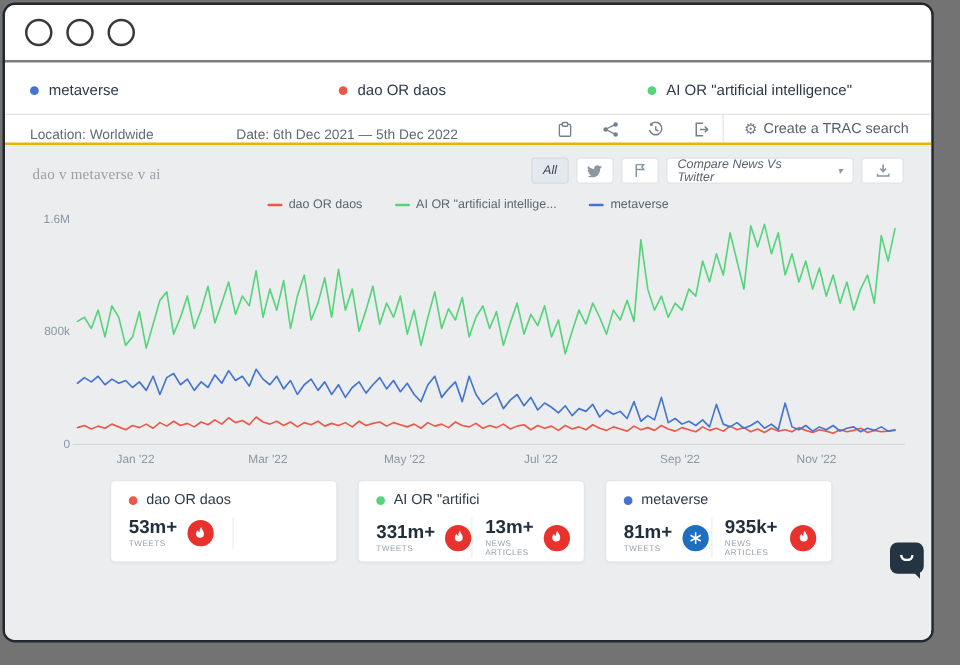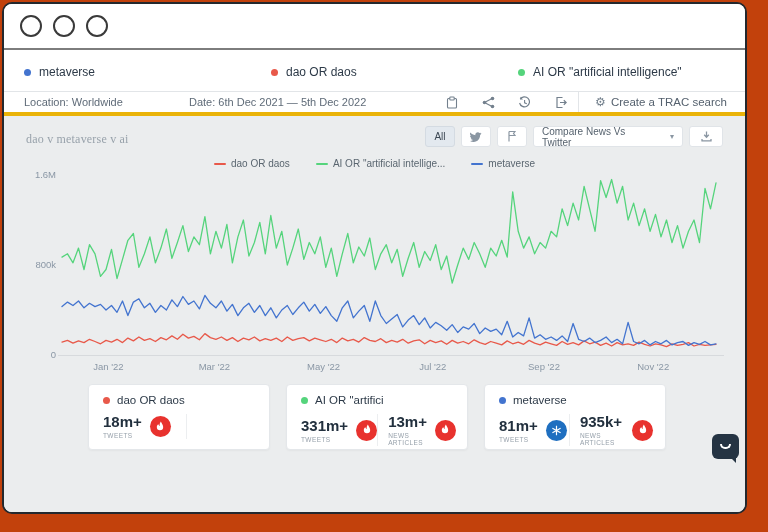--- a/index.html
+++ b/index.html
@@ -1,47 +1,47 @@
 <!DOCTYPE html>
 <html><head>
 <meta charset="utf-8">
 <style>
   * { margin:0; padding:0; box-sizing:border-box; }
   html,body { width:768px; height:532px; font-family:"Liberation Sans", sans-serif; }
-  .backdrop { position:absolute; inset:0; background:#c2410c; overflow:hidden; }
+  .backdrop { position:absolute; inset:0; background:#737373; overflow:hidden; }
   .window { position:absolute; left:2px; top:2px; width:745px; height:512px;
             background:#fff; border:2px solid #23282e; border-radius:10px; overflow:hidden; }
   
   .titlebar { height:46px; background:#fff; border-bottom:2px solid #7d7d7d;
               display:flex; align-items:center; padding-left:16px; gap:11px; }
   .traffic { width:22px; height:22px; border:2px solid #3a3a3a; border-radius:50%; background:#fff; }
   
   .tabs { height:42px; display:flex; align-items:flex-end; border-bottom:1px solid #e2e5e8; }
   .tab { flex:1; display:flex; align-items:center; gap:8px; padding:0 0 12px 20px; cursor:pointer; }
   .dot { width:7px; height:7px; border-radius:50%; flex:0 0 auto; }
   .tab-label { font-size:12px; color:#2d3a48; }
   
-  .toolbar { height:24px; display:flex; align-items:center; border-bottom:4px solid #eab308;
+  .toolbar { height:24px; display:flex; align-items:flex-end; border-bottom:2px solid #eab308;
              font-size:11px; color:#5f6b78; }
   .tb-location { padding-left:20px; width:185px; }
   .tb-date { flex:1; }
   .tb-icons { display:flex; align-items:center; gap:0; height:100%; }
   .tb-icon { width:36px; height:100%; display:flex; align-items:center; justify-content:center;
              color:#73808d; cursor:pointer; }
   .tb-icon svg { display:block; }
   .tb-create { height:100%; display:flex; align-items:center; gap:5px; padding:0 18px 0 16px;
                border-left:1px solid #e2e5e8; color:#55616e; cursor:pointer; font-size:11.5px; }
   .gear { font-size:12px; color:#73808d; }
   
   .content { position:relative; height:397px; background:#ebedee; }
   .chart-title { position:absolute; left:22px; top:16px; font-size:12px; color:#98a2ab; letter-spacing:.2px;font-family:Liberation Serif, serif; }
   .controls { position:absolute; right:22px; top:10px; display:flex; align-items:center; gap:6px; }
   .btn { height:21px; background:#fff; border:1px solid #e0e4e8; border-radius:3px;
          display:flex; align-items:center; justify-content:center; font-size:10px; color:#56626e;
-         cursor:pointer; }
+         cursor:pointer;font-style:italic; }
   .btn-all { width:30px; background:#e3e9ef; border-color:#d4dbe2; color:#3c4854; }
   .btn-ico { width:30px; }
   .btn-compare { width:150px; gap:19px; justify-content:space-between; padding:0 8px; }
   .caret { font-size:8px; color:#8a96a2; }
   .btn-dl { width:34px; }
   
   .legend { position:absolute; left:0; right:0; top:42px; display:flex; justify-content:center;
             gap:26px; font-size:10px; color:#5a6670; }
   .leg-item { display:flex; align-items:center; gap:5px; cursor:pointer; }
   .leg-dash { width:12px; height:2px; border-radius:1px; }
@@ -194,21 +194,21 @@
 
       <div class="cards">
         <div class="card">
           <div class="card-head">
             <span class="dot" style="background: rgb(232, 89, 74);"></span>
             <span class="card-name">dao OR daos</span>
           </div>
           <div class="card-stats">
             <div class="stat">
               <div>
-                  <div class="stat-num">18m+</div>
+                  <div class="stat-num">53m+</div>
                    <div class="stat-lbl">TWEETS</div>
                 </div>
               <span class="stat-ico" style="background: rgb(232, 50, 46);">
                 <svg width="10" height="12" viewBox="0 0 11 12">
                     <path d="M6.5 0 C7 2 9 3.5 9 6 A3.5 3.5 0 0 1 2 6 C2 4.5 3 3.8 3.5 2.8 C3.8 4 4.5 4.6 5.3 4.9 C4.8 3 5.5 1.2 6.5 0 Z" fill="#fff"></path>
                   </svg>
               </span>
             </div>
           </div>
         </div>

